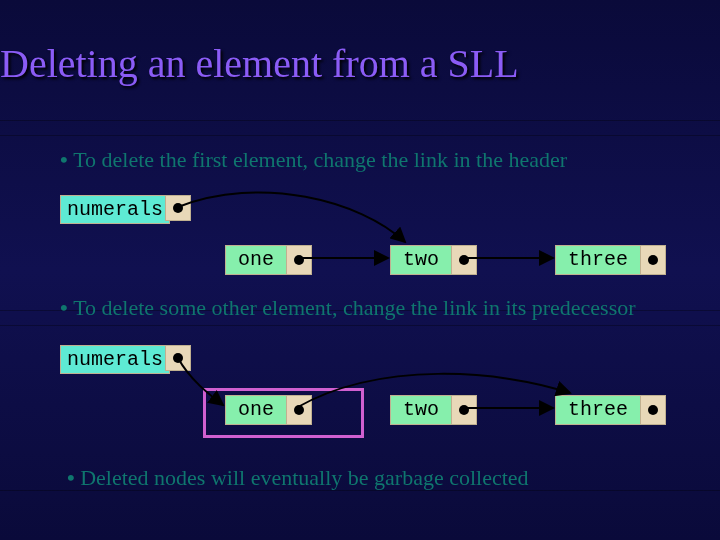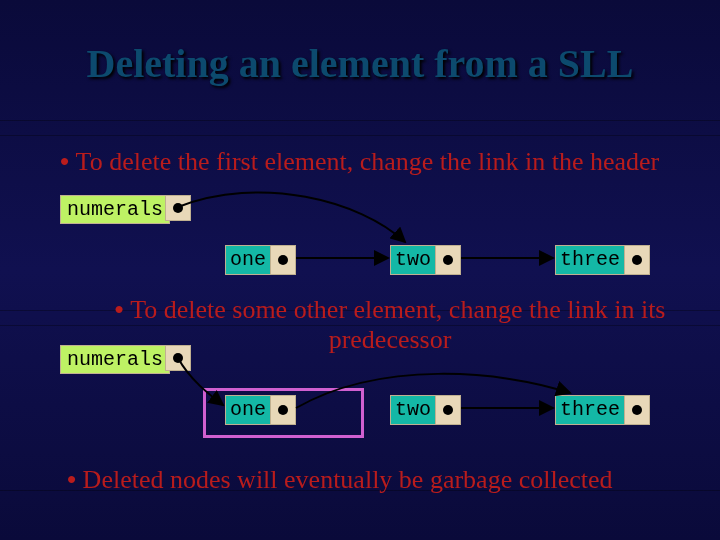--- a/index.html
+++ b/index.html
@@ -23,46 +23,45 @@
   .hline.h1 { top: 120px; }
   .hline.h2 { top: 135px; }
   .hline.h3 { top: 310px; }
   .hline.h4 { top: 325px; }
   .hline.h5 { top: 490px; }
 
   .title {
     position: absolute;
     top: 40px;
     left: 0; right: 0;
-    text-align: center;
     font-size: 40px;
-    color: #0c4a6e;
+    color: #8b5cf6;
     text-shadow: 2px 2px 3px #000;
-    font-weight: bold;
+    font-weight: normal;
   }
 
   .bullet {
     position: absolute;
-    font-size: 26px;
-    color: #b91c1c;
+    font-size: 22px;
+    color: #0f766e;
   }
   .bullet::before {
     content: "• ";
     font-weight: bold;
   }
   .bul1 { top: 147px; left: 60px; }
   .bul2 { top: 295px; left: 60px; text-align: center; }
   .bul3 { top: 465px; left: 67px; }
 
   .label-numerals {
     position: absolute;
     font-family: "Courier New", monospace;
     font-size: 20px;
     border: 1px solid #c0b090;
-    background: #bef264;
+    background: #5eead4;
     color: #000;
     padding: 2px 6px;
   }
   .num1 { top: 195px; left: 60px; }
   .num2 { top: 345px; left: 60px; }
 
   .ptrbox {
     position: absolute;
     width: 24px;
     height: 24px;
@@ -81,25 +80,25 @@
   }
   .ptr1 { top: 195px; left: 165px; }
   .ptr2 { top: 345px; left: 165px; }
 
   .node {
     position: absolute;
     display: flex;
     border: 1px solid #c0b090;
   }
   .node .cell {
-    background: #14b8a6;
+    background: #86efac;
     color: #000;
     font-family: "Courier New", monospace;
     font-size: 20px;
-    padding: 2px 4px;
+    padding: 2px 12px;
     height: 24px;
     line-height: 24px;
     border-right: 1px solid #c0b090;
   }
   .node .linkcell {
     position: relative;
     width: 24px;
     height: 28px;
     background: #e8d8b8;
   }

